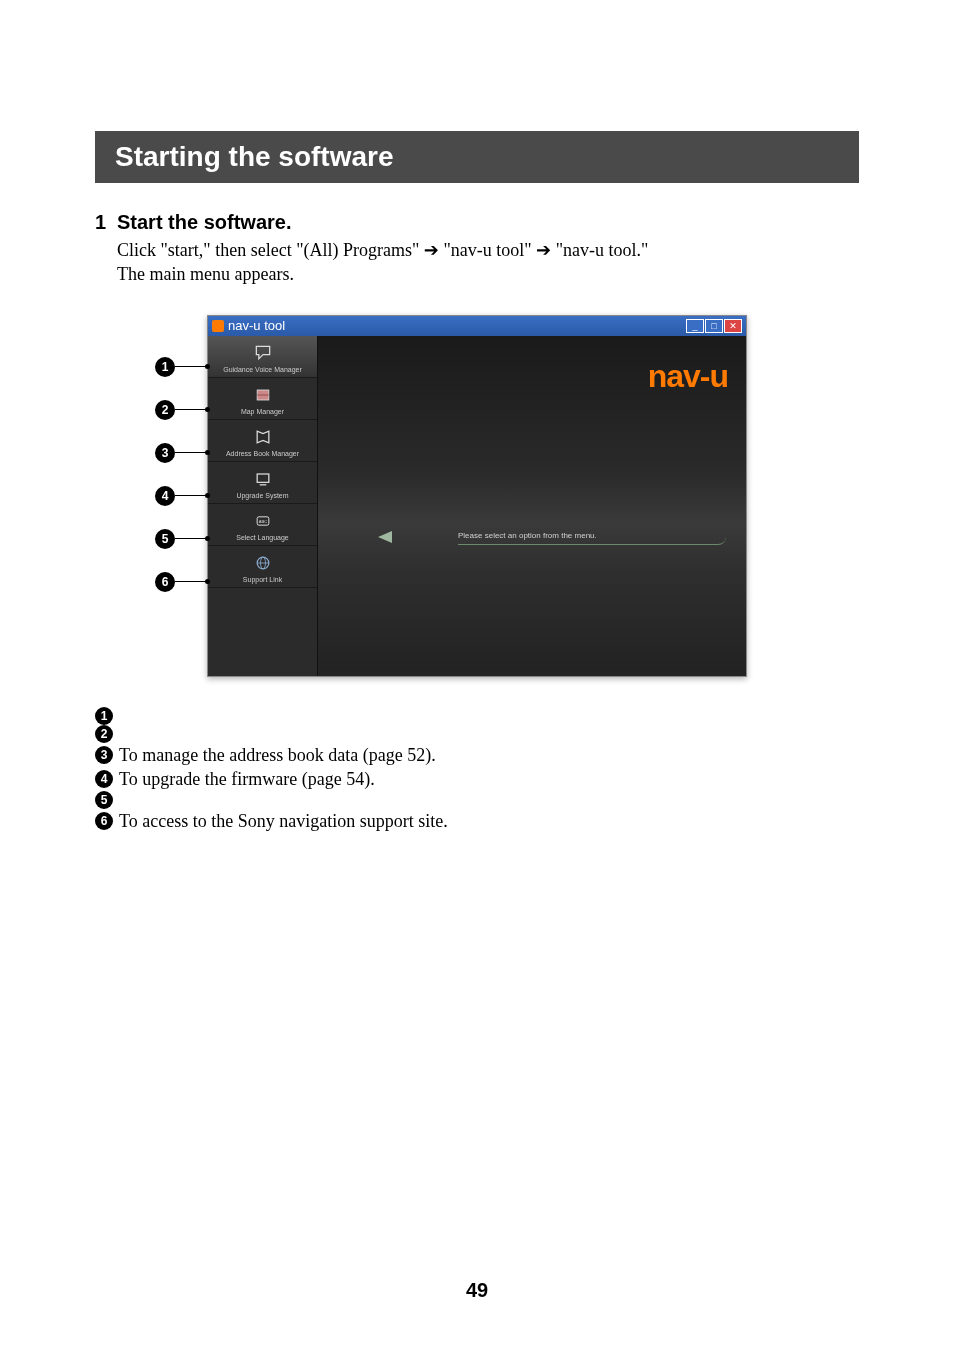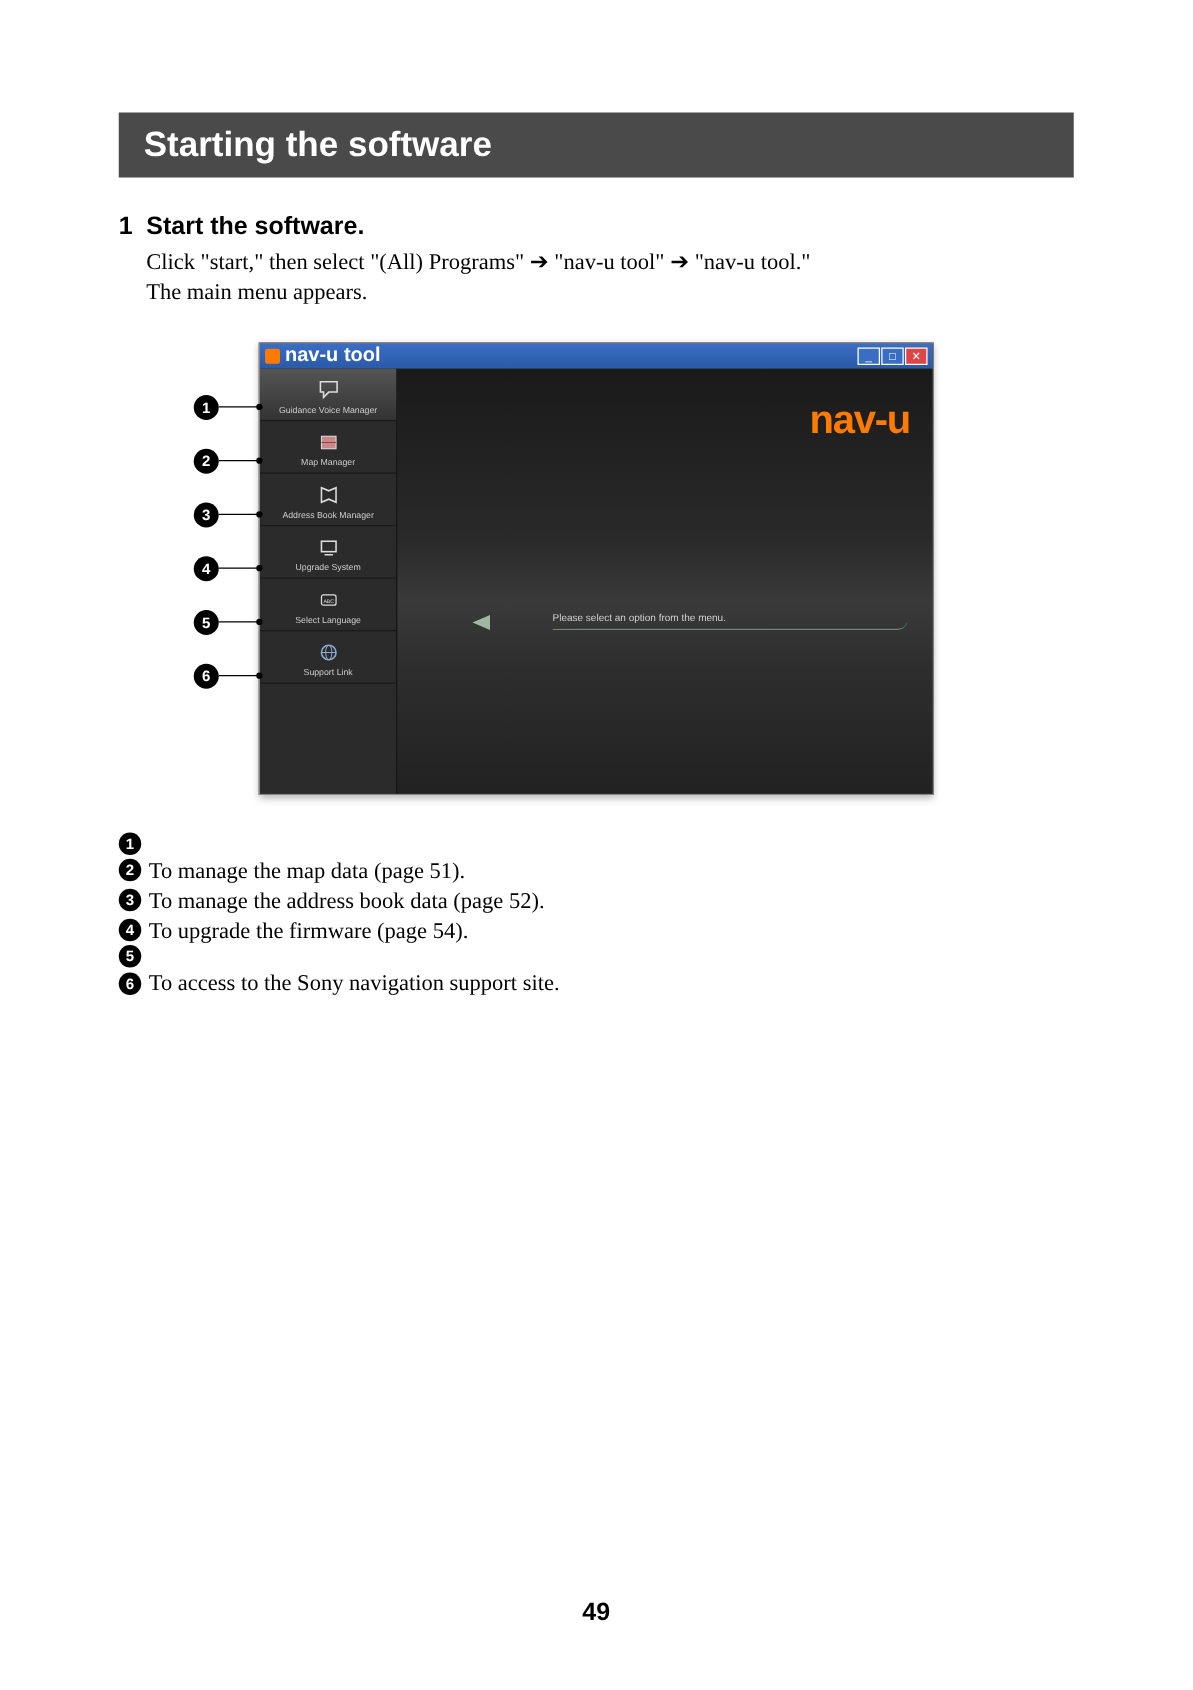--- a/index.html
+++ b/index.html
@@ -5,20 +5,21 @@
     * { margin: 0; padding: 0; box-sizing: border-box; }
     body {
       width: 954px;
       height: 1352px;
       background: #fff;
       font-family: "Times New Roman", Times, serif;
       position: relative;
     }
     .content {
       padding: 90px 95px 0 95px;
+      margin-top: 41px;
     }
     .section-header {
       background: #4a4a4a;
       color: #fff;
       font-family: Arial, Helvetica, sans-serif;
       font-weight: bold;
       font-size: 28px;
       padding: 10px 20px;
       margin-bottom: 28px;
     }
@@ -70,22 +71,21 @@
     }
     .titlebar-left { display: flex; align-items: center; gap: 4px; }
     .tb-icon {
       width: 12px; height: 12px;
       background: #ff7a00;
       border-radius: 2px;
     }
     .tb-title {
       color: #fff;
       font-family: Arial, sans-serif;
-      font-size: 16px;
-      font-weight: bold;
+      font-size: 13px;
     }
     .tb-btns { display: flex; gap: 1px; }
     .tb-btn {
       width: 18px; height: 14px;
       font-size: 9px;
       font-family: Arial, sans-serif;
       display: flex; align-items: center; justify-content: center;
       border: 1px solid #fff;
       color: #fff;
     }
@@ -132,22 +132,22 @@
       font-weight: bold;
       font-size: 32px;
       letter-spacing: -1px;
     }
     .prompt-area {
       position: absolute;
       top: 195px;
       left: 60px;
       right: 20px;
       display: flex;
-      align-items: flex-end;
-      gap: 50px;
+      align-items: flex-start;
+      gap: 66px;
     }
     .prompt-arrow {
       width: 0; height: 0;
       border-top: 6px solid transparent;
       border-bottom: 6px solid transparent;
       border-right: 14px solid #9fb89f;
     }
     .prompt-text {
       color: #d0d0d0;
       font-family: Arial, sans-serif;
@@ -343,21 +343,20 @@
       </div>
     </div>
   </div>
 
   <div class="legend">
     <div class="legend-row">
       <span class="legend-badge">1</span>
     </div>
     <div class="legend-row">
       <span class="legend-badge">2</span>
-      <span>To manage the map data (page 51).</span>
     </div>
     <div class="legend-row">
       <span class="legend-badge">3</span>
       <span>To manage the address book data (page 52).</span>
     </div>
     <div class="legend-row">
       <span class="legend-badge">4</span>
       <span>To upgrade the firmware (page 54).</span>
     </div>
     <div class="legend-row">

